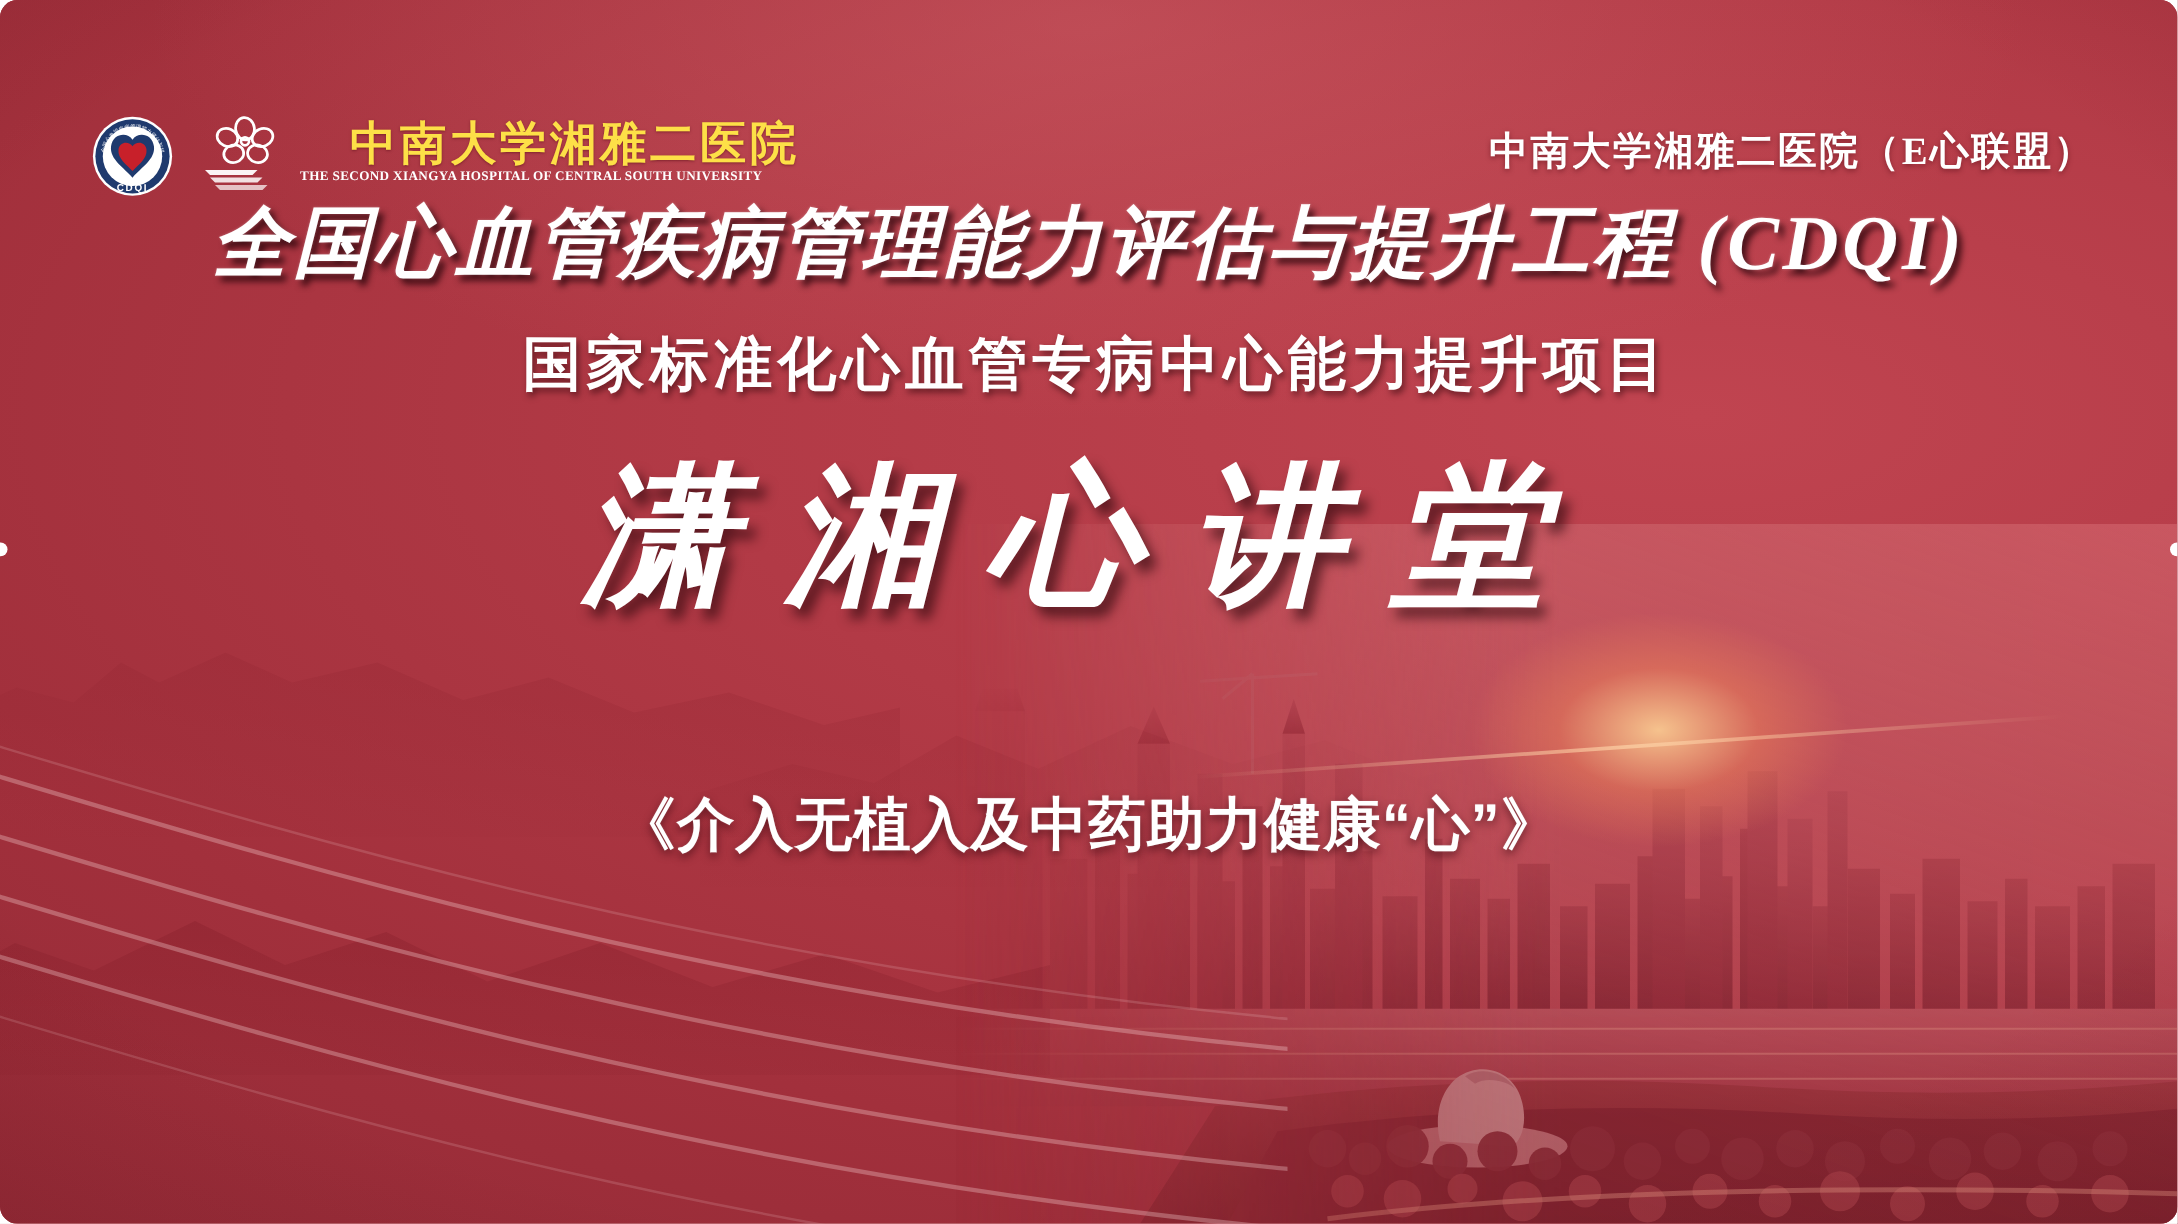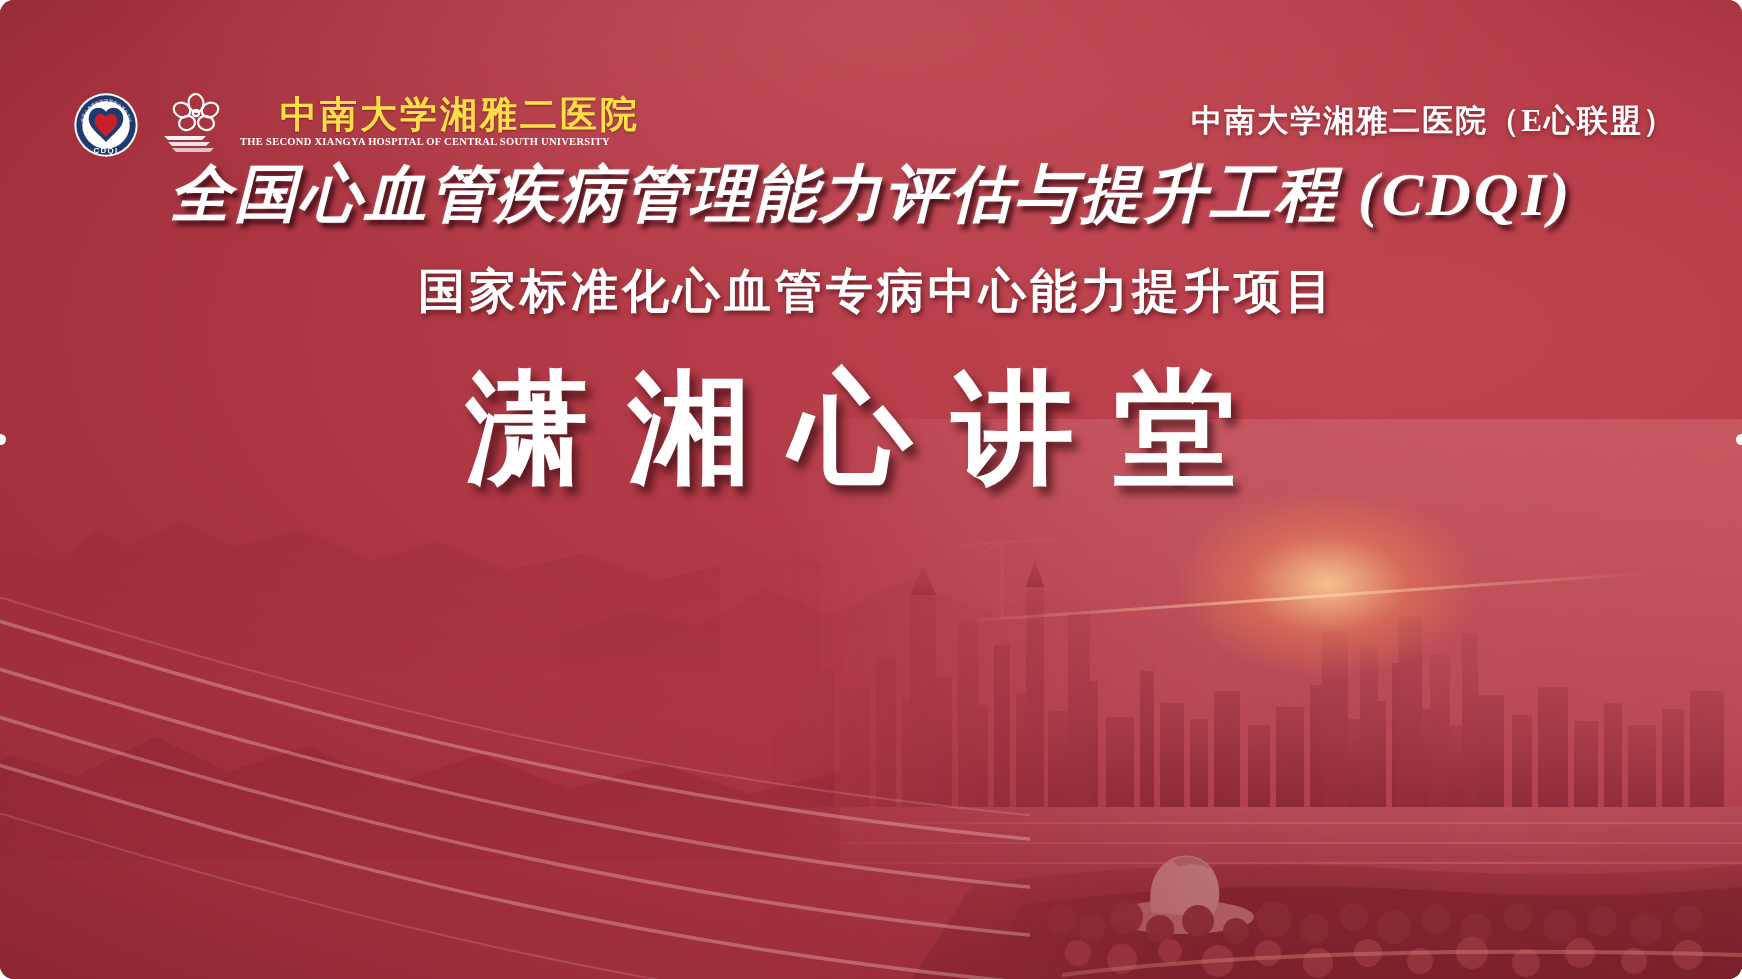--- a/index.html
+++ b/index.html
@@ -119,21 +119,21 @@
     text-align:center;
     font-size:47px;font-weight:700;color:#ffffff;letter-spacing:4px;
     white-space:nowrap;
     text-shadow:2px 3px 5px rgba(50,6,12,.6);
     margin-left:12px;
   }
   .title-calli{
     position:absolute;left:0;right:0;top:348px;
     text-align:center;
     font-family:"Liberation Serif","DejaVu Serif",serif;
-    font-size:122px;font-weight:700;
+    font-size:122px;font-weight:700;font-style:italic;
     color:#ffffff;letter-spacing:40px;
     white-space:nowrap;
     text-shadow:6px 8px 9px rgba(35,3,9,.6);
   }
 
   
   .lectures{
     position:absolute;left:0;right:0;top:628px;text-align:center;
   }
   .lecture{
@@ -358,15 +358,16 @@
     </div>
 
     <div class="alliance">中南大学湘雅二医院（E心联盟）</div>
   </div>
 
   <div class="title-main">全国心血管疾病管理能力评估与提升工程 (CDQI)</div>
   <div class="title-sub">国家标准化心血管专病中心能力提升项目</div>
   <div class="title-calli">潇湘心讲堂</div>
 
   <div class="lectures">
+    <div class="lecture">《介入无植入及中药助力健康“心”》</div>
   </div>
 
 </div>
 
 </body></html>

